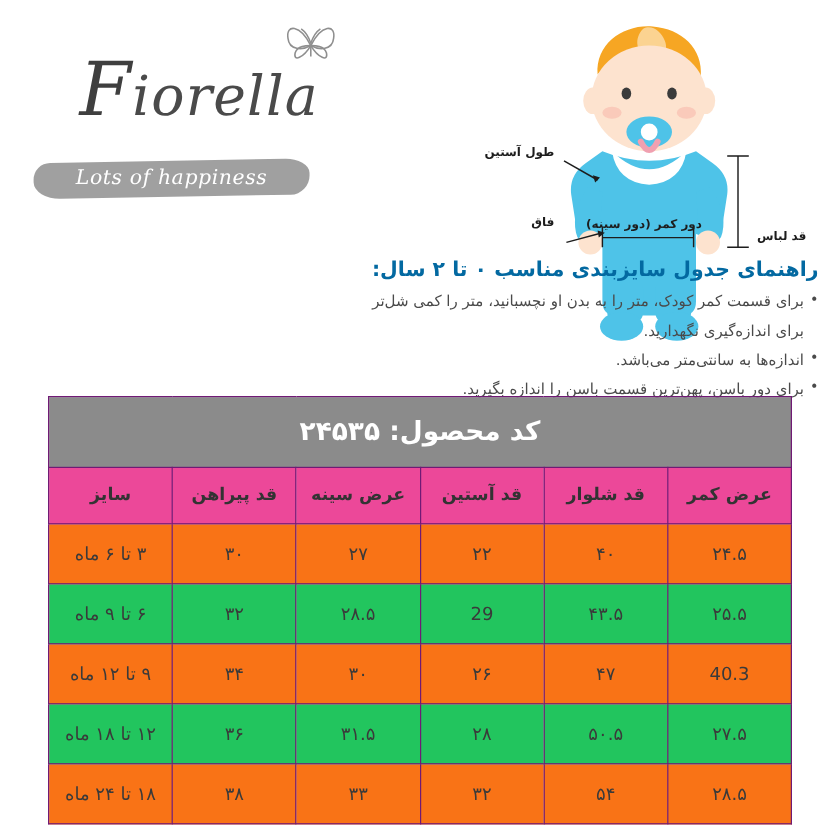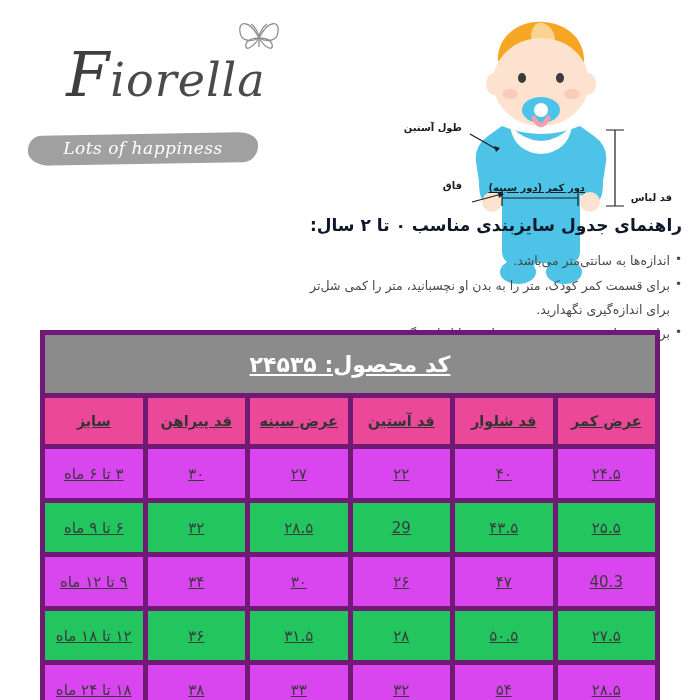--- a/index.html
+++ b/index.html
@@ -94,23 +94,23 @@
     position: absolute;
     top: 212px;
     right: 18px;
     width: 380px;
     text-align: right;
     direction: rtl;
   }
   .intro-title {
     font-size: 17px;
     font-weight: bold;
-    color: #0f172a;
+    color: #0369a1;
     line-height: 1.6;
-    margin-bottom: 10px;
+    margin-bottom: 0;
   }
   .intro-list {
     margin: 0;
     padding: 0;
     list-style: none;
   }
   .intro-list li {
     font-size: 12.5px;
     color: #4a4a4a;
     line-height: 1.95;
@@ -139,41 +139,40 @@
   .label {
     position: absolute;
     font-size: 10px;
     color: #1d1d1d;
     white-space: nowrap;
     direction: rtl;
     font-weight: bold;
   }
   .lbl-sleeve  { top: 112px; right: 218px; }
   .lbl-fagh    { top: 170px; right: 218px; }
-  .lbl-chest   { top: 172px; right: 95px;  font-weight: bold; text-decoration: underline; }
+  .lbl-chest   { top: 172px; right: 95px;  font-weight: bold; }
   .lbl-length  { top: 182px; right: 8px; text-align: right;   }
 
   
   .table-wrap {
     position: absolute;
     top: 330px;
     left: 40px;
     width: 620px;
   }
   table.size-table {
     width: 620px;
     border-collapse: collapse;
     direction: rtl;
     table-layout: fixed;
   }
   table.size-table td, table.size-table th {
-    border: 5px solid #701a75;
+    border: 1px solid #701a75;
     text-align: center;
     vertical-align: middle;
-    text-decoration: underline;
   }
   .code-row td {
     background: #8b8b8b;
     color: #ffffff;
     height: 56px;
     font-size: 22px;
     font-weight: bold;
     letter-spacing: .5px;
   }
   .head-row th {
@@ -181,21 +180,21 @@
     color: #333333;
     height: 44px;
     font-size: 14.5px;
     font-weight: bold;
   }
   .data-row td {
     height: 47px;
     font-size: 15px;
     color: #3a3a3a;
   }
-  .row-light td { background: #d946ef; }
+  .row-light td { background: #f97316; }
   .row-dark td  { background: #22c55e; }
   .col-size { width: 118px; }
 </style>
 </head>
 <body>
 
 <div class="page">
 
   <div class="top">
 
@@ -271,22 +270,22 @@
       <div class="brand-name"><span class="cap">F</span><span>iorella</span></div>
       <div class="brand-tag-wrap">
         <div class="brand-brush"></div>
         <div class="brand-tag">Lots of happiness</div>
       </div>
     </div>
 
     <div class="intro">
       <div class="intro-title">راهنمای جدول سایزبندی مناسب ۰ تا ۲ سال:</div>
       <ul class="intro-list">
+        <li>برای قسمت کمر کودک، متر را به بدن او نچسبانید، متر را کمی شل‌تر برای اندازه‌گیری نگهدارید.</li>
         <li>اندازه‌ها به سانتی‌متر می‌باشد.</li>
-        <li>برای قسمت کمر کودک، متر را به بدن او نچسبانید، متر را کمی شل‌تر برای اندازه‌گیری نگهدارید.</li>
         <li>برای دور باسن، پهن‌ترین قسمت باسن را اندازه بگیرید.</li>
       </ul>
     </div>
   </div>
 
   <div class="table-wrap">
     <table class="size-table">
       <tbody>
         <tr class="code-row">
           <td colspan="6">کد محصول: ۲۴۵۳۵</td>

